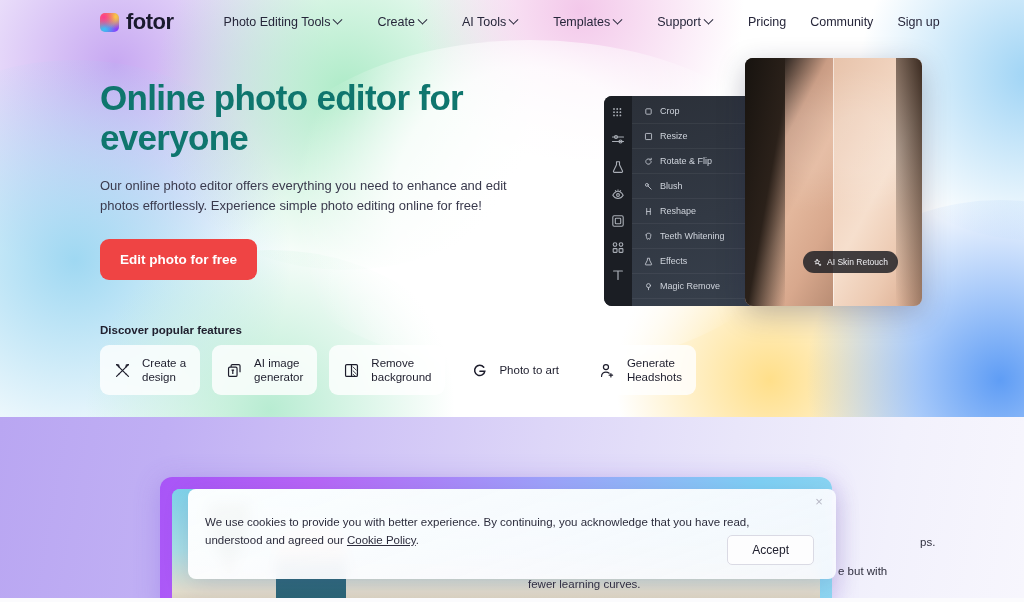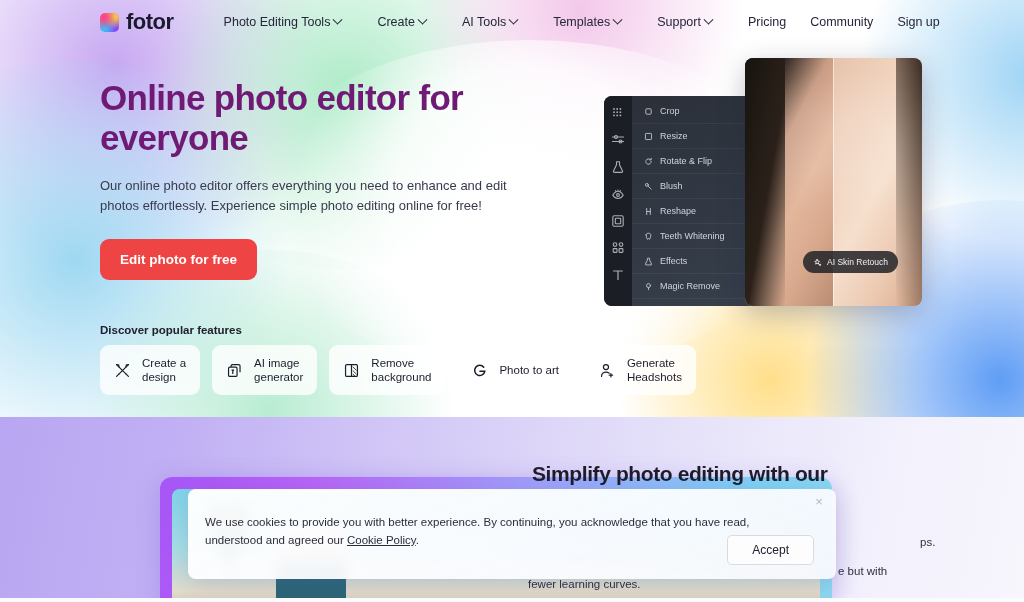--- a/index.html
+++ b/index.html
@@ -68,21 +68,21 @@
   .login-btn {
     background: #3b79f6; color: #fff; font-size: 12.5px; font-weight: 600;
     padding: 8px 19px; border-radius: 18px; border: none; cursor: pointer;
     font-family: "Liberation Sans", sans-serif;
   }
 
   
   .hero-left { position: absolute; left: 100px; top: 78px; width: 420px; z-index: 20; }
   .h1 {
     font-size: 35px; line-height: 40px; font-weight: 700;
-    color: #701a75; letter-spacing: -0.7px;
+    color: #0f766e; letter-spacing: -0.7px;
   }
   .sub {
     margin-top: 18px; font-size: 13px; line-height: 19.5px;
     color: #3a3a4d; width: 408px;
   }
   .cta {
     margin-top: 24px; display: inline-block;
     background: #ef4444; color: #fff; font-size: 13.5px; font-weight: 700;
     padding: 13px 20px; border-radius: 9px; border: none; cursor: pointer;
     font-family: "Liberation Sans", sans-serif;
@@ -485,21 +485,20 @@
 
   <div class="lower">
     <div class="purple-card">
       <div class="card-photo">
         <div class="cp-sky"></div>
         <div class="cp-palm"></div>
         <div class="cp-person"></div>
       </div>
     </div>
   </div>
-  <div class="lower-head">Simplify photo editing with our</div>
   <div class="lower-t1">ps.</div>
   <div class="lower-t2">e but with</div>
   <div class="lower-t3">fewer learning curves.</div>
   <div class="bottom-strip"></div>
 
   <div class="cookie">
     <div class="cookie-text"><span>We use cookies to provide you with better experience. By continuing, you acknowledge that you have read, understood and agreed our </span><span class="cookie-link">Cookie Policy</span><span>.</span></div>
     <button class="cookie-accept">Accept</button>
     <div class="cookie-x">×</div>
   </div>

